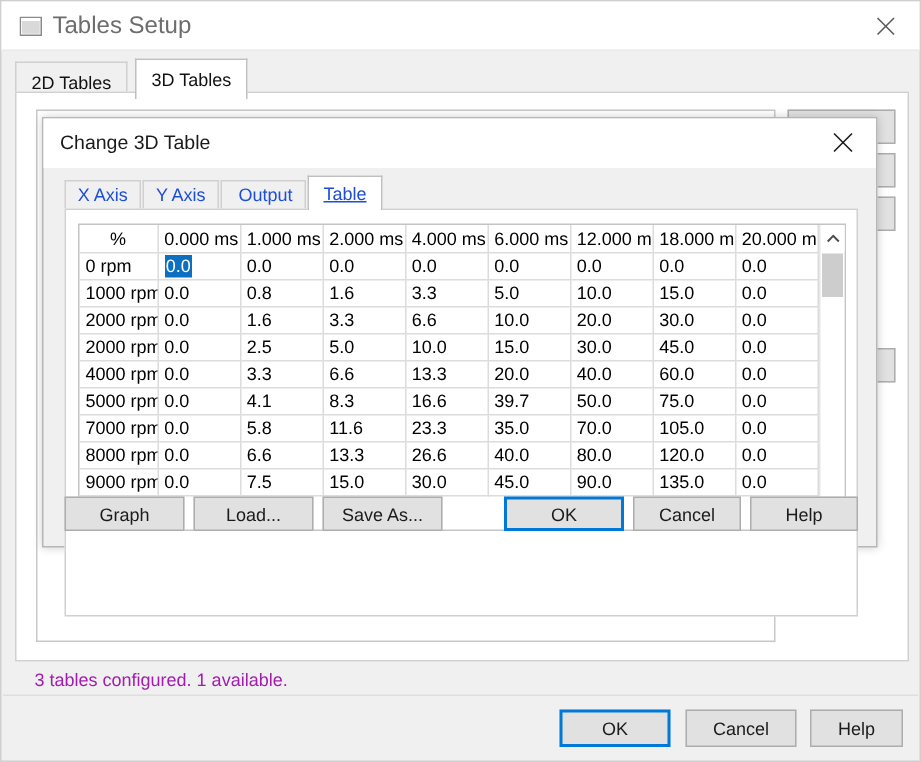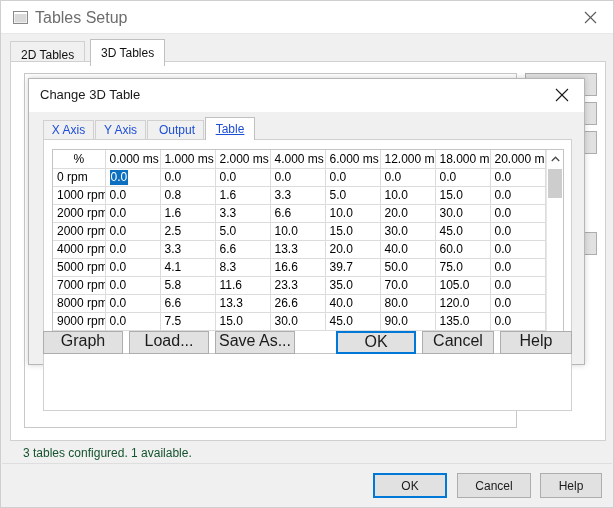--- a/index.html
+++ b/index.html
@@ -122,21 +122,21 @@
     display: flex;
     align-items: center;
     justify-content: center;
     color: #1b1b1b;
   }
 
   #main-status {
     position: absolute;
     left: 22px; top: 445px;
     font-size: 12px;
-    color: #14532d;
+    color: #a21caf;
     white-space: nowrap;
   }
 
   #main-buttonbar {
     position: absolute;
     left: 1px;
     right: 1px;
     bottom: 1px;
     height: 43px;
     background: #f0f0f0;
@@ -316,24 +316,24 @@
     left: 0; bottom: 0;
     width: 100%; height: 38px;
   }
   .dbtn {
     position: absolute;
     top: 5px;
     height: 23px;
     background: #e1e1e1;
     border: 1px solid #adadad;
     box-sizing: border-box;
-    font-size: 16px;
+    font-size: 12px;
     color: #1b1b1b;
     display: flex;
-    align-items: flex-start;
+    align-items: center;
     justify-content: center;
     white-space: nowrap;
   }
   .dbtn.default { border: 2px solid #0078d7; }
   #db-graph  { left: 14px;  width: 80px; }
   #db-load   { left: 100px; width: 80px; }
   #db-saveas { left: 186px; width: 80px; }
   #db-ok     { left: 307px; width: 80px; }
   #db-cancel { left: 393px; width: 72px; }
   #db-help   { left: 471px; width: 72px; }

